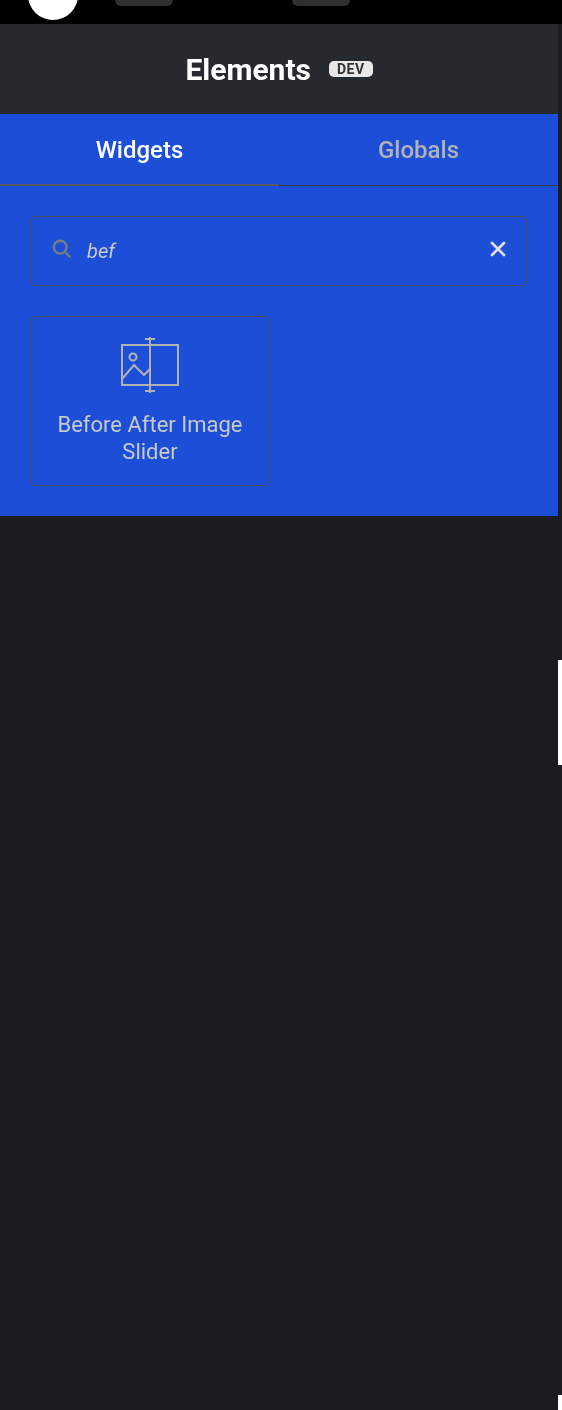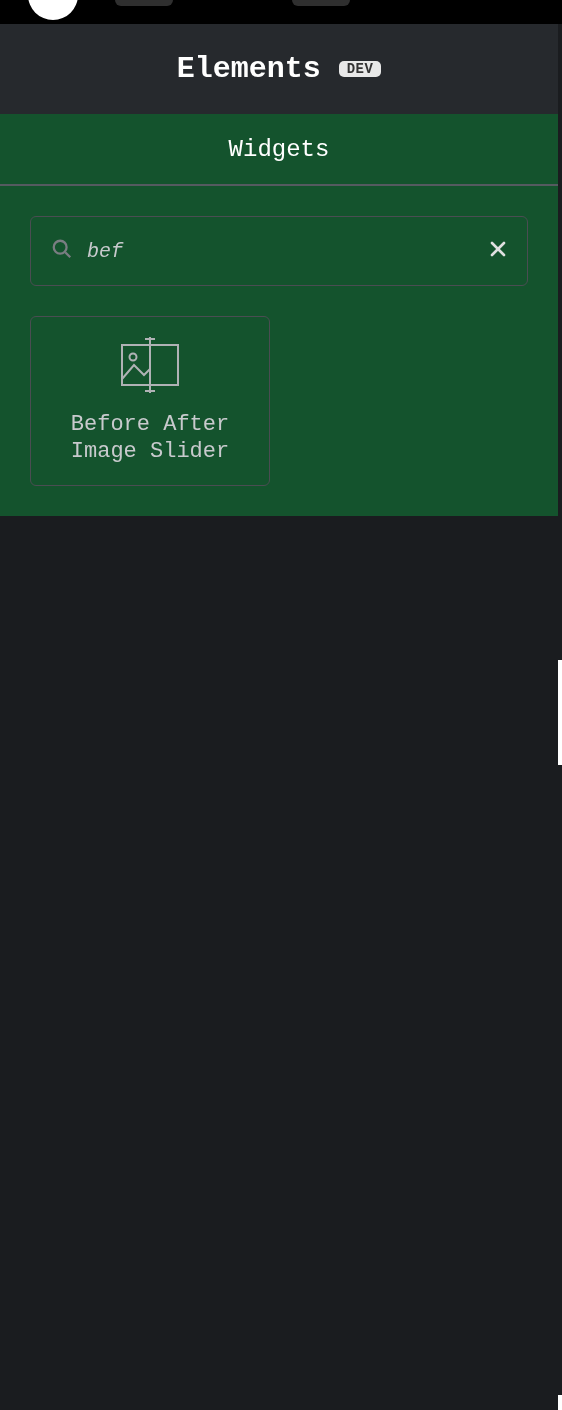--- a/index.html
+++ b/index.html
@@ -42,22 +42,21 @@
       position: absolute;
       left: 292px;
       top: -12px;
       width: 58px;
       height: 18px;
       background: #2f2f2f;
       border-radius: 6px;
     }
     .panel {
       width: 558px;
-      background: #14532d;
-      font-family: Liberation Mono, monospace;
+      background: #1d4ed8;
     }
     .header {
       height: 90px;
       background: #26292d;
       display: flex;
       align-items: center;
       justify-content: center;
       gap: 18px;
     }
     .header-title {
@@ -198,20 +197,23 @@
 
 <div class="panel">
   <div class="header">
     <div class="header-title">Elements</div>
     <div class="dev-badge">DEV</div>
   </div>
 
   <div class="tabs">
     <div class="tab active">
       <span>Widgets</span>
+    </div>
+    <div class="tab">
+      <span>Globals</span>
     </div>
   </div>
 
   <div class="content">
     <div class="search-wrapper">
       <span>
         <svg class="search-icon" viewBox="0 0 24 24" fill="none" stroke="#7a7d82" stroke-width="2.5">
           <circle cx="10" cy="10" r="7"></circle>
           <line x1="15.5" y1="15.5" x2="21" y2="21"></line>
         </svg>

